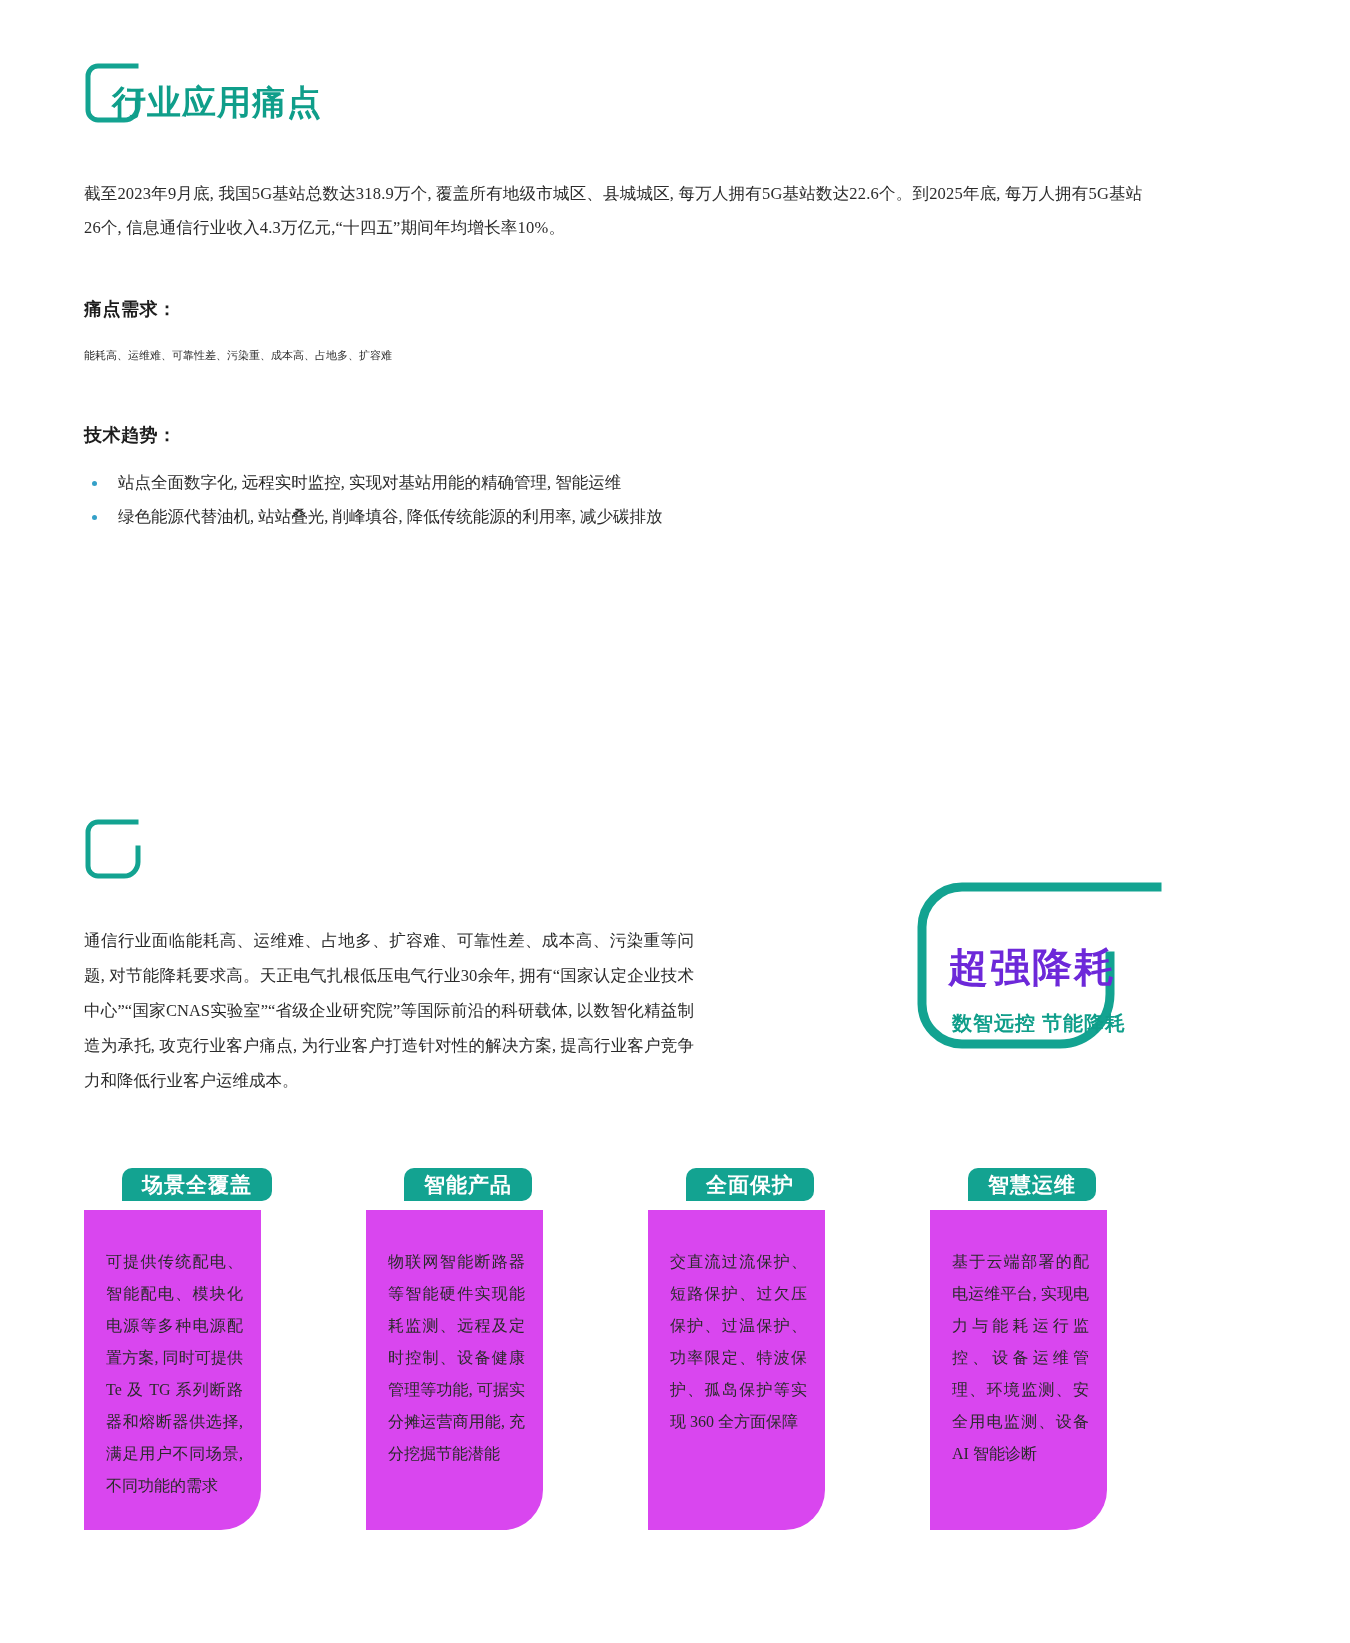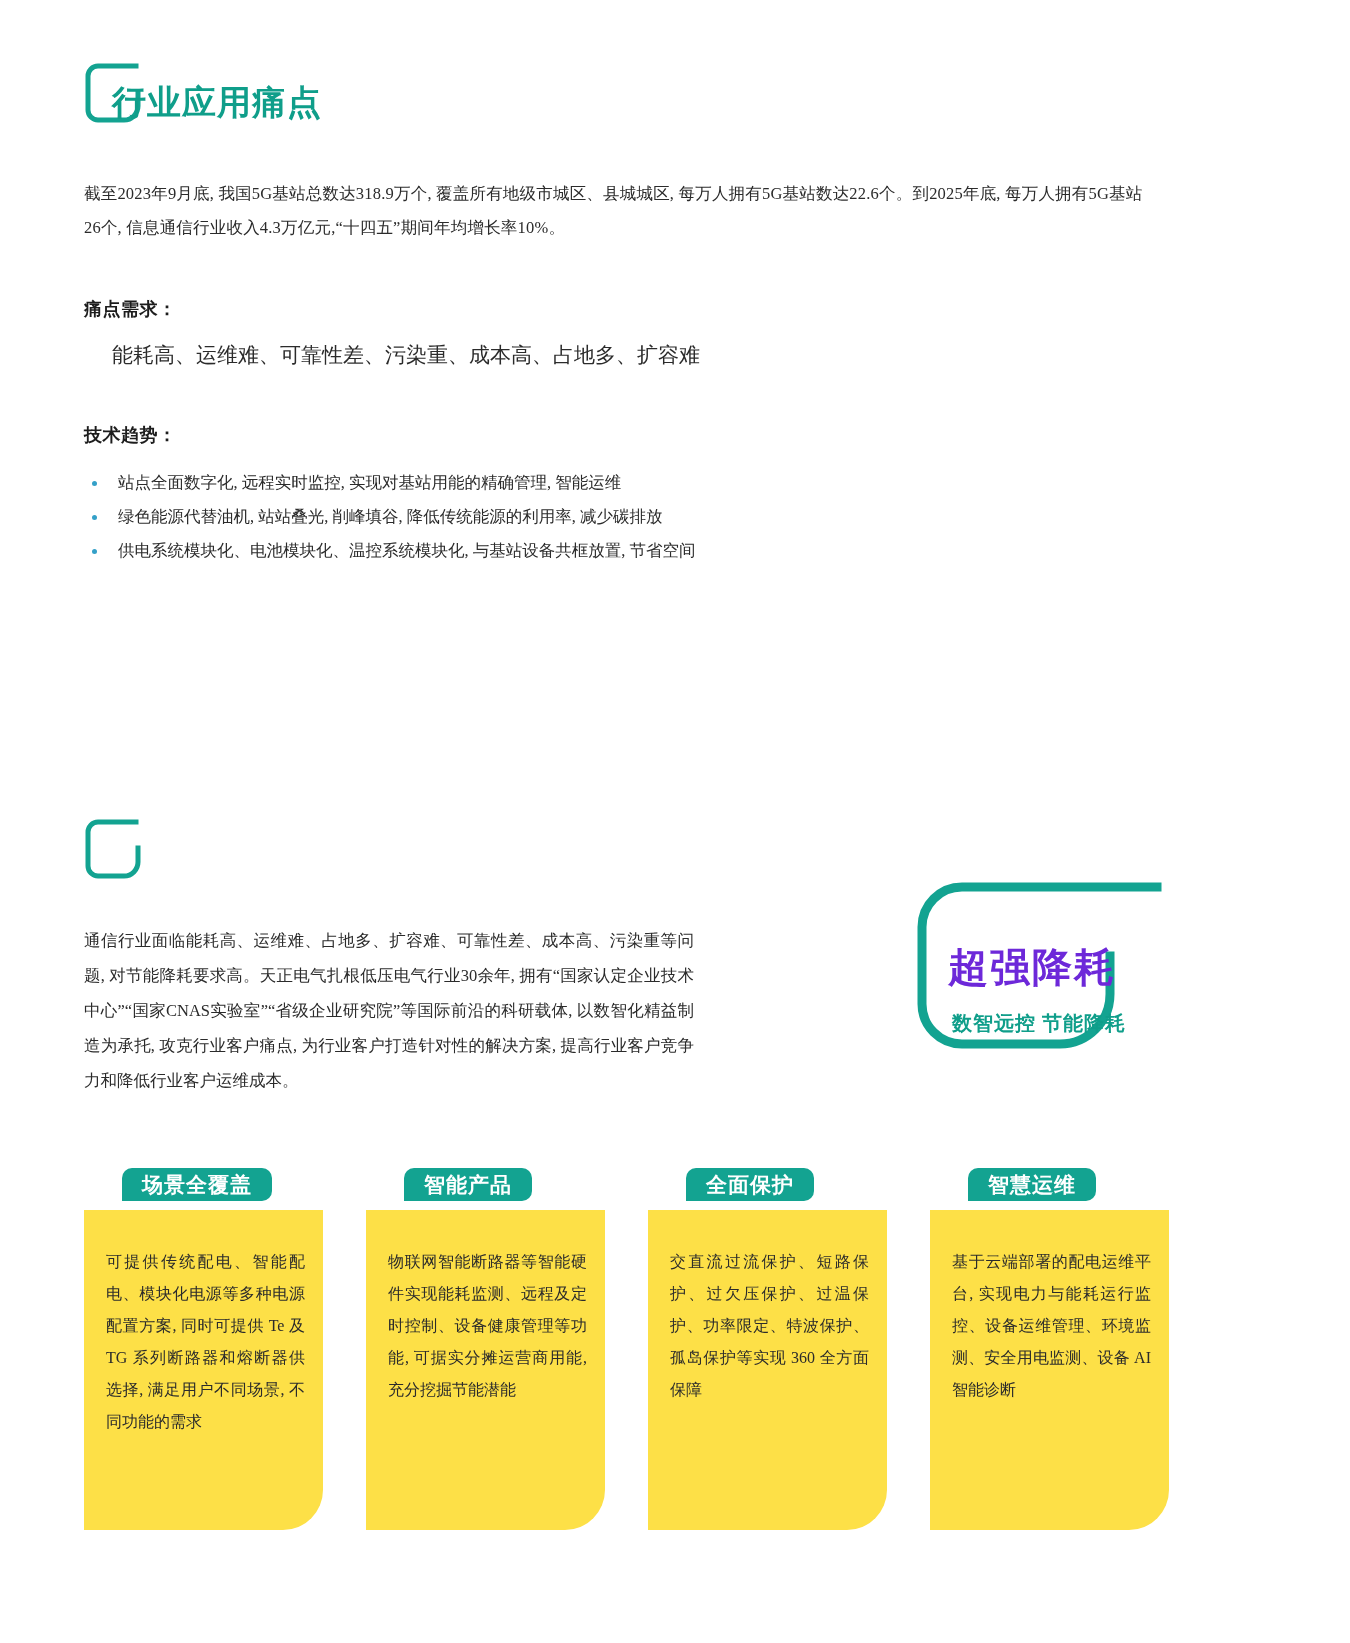--- a/index.html
+++ b/index.html
@@ -57,24 +57,23 @@
   }
   .sub-head {
     position: absolute;
     font-size: 18px;
     font-weight: bold;
     color: #1d1d1d;
     letter-spacing: 0.5px;
   }
   .plain-line {
     position: absolute;
-    font-size: 21px;
+    font-size: 11px;
     color: #2b2b2b;
     line-height: 30px;
-    margin-left: 28px;
   }
   .bullets {
     position: absolute;
     margin: 0;
     padding: 0;
     list-style: none;
   }
   .bullets li {
     font-size: 16.5px;
     color: #2b2b2b;
@@ -142,23 +141,23 @@
   .cards {
     position: absolute;
     left: 84px;
     top: 1168px;
     width: 1120px;
     height: 370px;
   }
   .card {
     position: absolute;
     top: 42px;
-    width: 239px;
+    width: 177px;
     height: 320px;
-    background: #fde047;
+    background: #d946ef;
     border-radius: 0 0 40px 0;
   }
   .card.c0 { left: 0; }
   .card.c1 { left: 282px; }
   .card.c2 { left: 564px; }
   .card.c3 { left: 846px; }
 
   .card-tab {
     position: absolute;
     top: 0;
@@ -214,24 +213,20 @@
 
   <ul class="bullets" style="left:84px; top:466px; width:1000px;">
     <li>
       <span class="dot"></span>
       <span>站点全面数字化, 远程实时监控, 实现对基站用能的精确管理, 智能运维</span>
     </li>
     <li>
       <span class="dot"></span>
       <span>绿色能源代替油机, 站站叠光, 削峰填谷, 降低传统能源的利用率, 减少碳排放</span>
     </li>
-    <li>
-      <span class="dot"></span>
-      <span>供电系统模块化、电池模块化、温控系统模块化, 与基站设备共框放置, 节省空间</span>
-    </li>
   </ul>
 
   <div class="section-head" style="left:84px; top:818px; width:420px; height:80px;">
     <svg class="bracket" viewBox="0 0 58 62">
       <path d="M52 4 H14 A10 10 0 0 0 4 14 V48 A10 10 0 0 0 14 58 H40 A14 14 0 0 0 54 44 V30" fill="none" stroke="#13a391" stroke-width="5" stroke-linecap="square"></path>
     </svg>
   </div>
 
   <div class="value-para" style="left:84px; top:923px;">通信行业面临能耗高、运维难、占地多、扩容难、可靠性差、成本高、污染重等问题, 对节能降耗要求高。天正电气扎根低压电气行业30余年, 拥有“国家认定企业技术中心”“国家CNAS实验室”“省级企业研究院”等国际前沿的科研载体, 以数智化精益制造为承托, 攻克行业客户痛点, 为行业客户打造针对性的解决方案, 提高行业客户竞争力和降低行业客户运维成本。</div>
 

